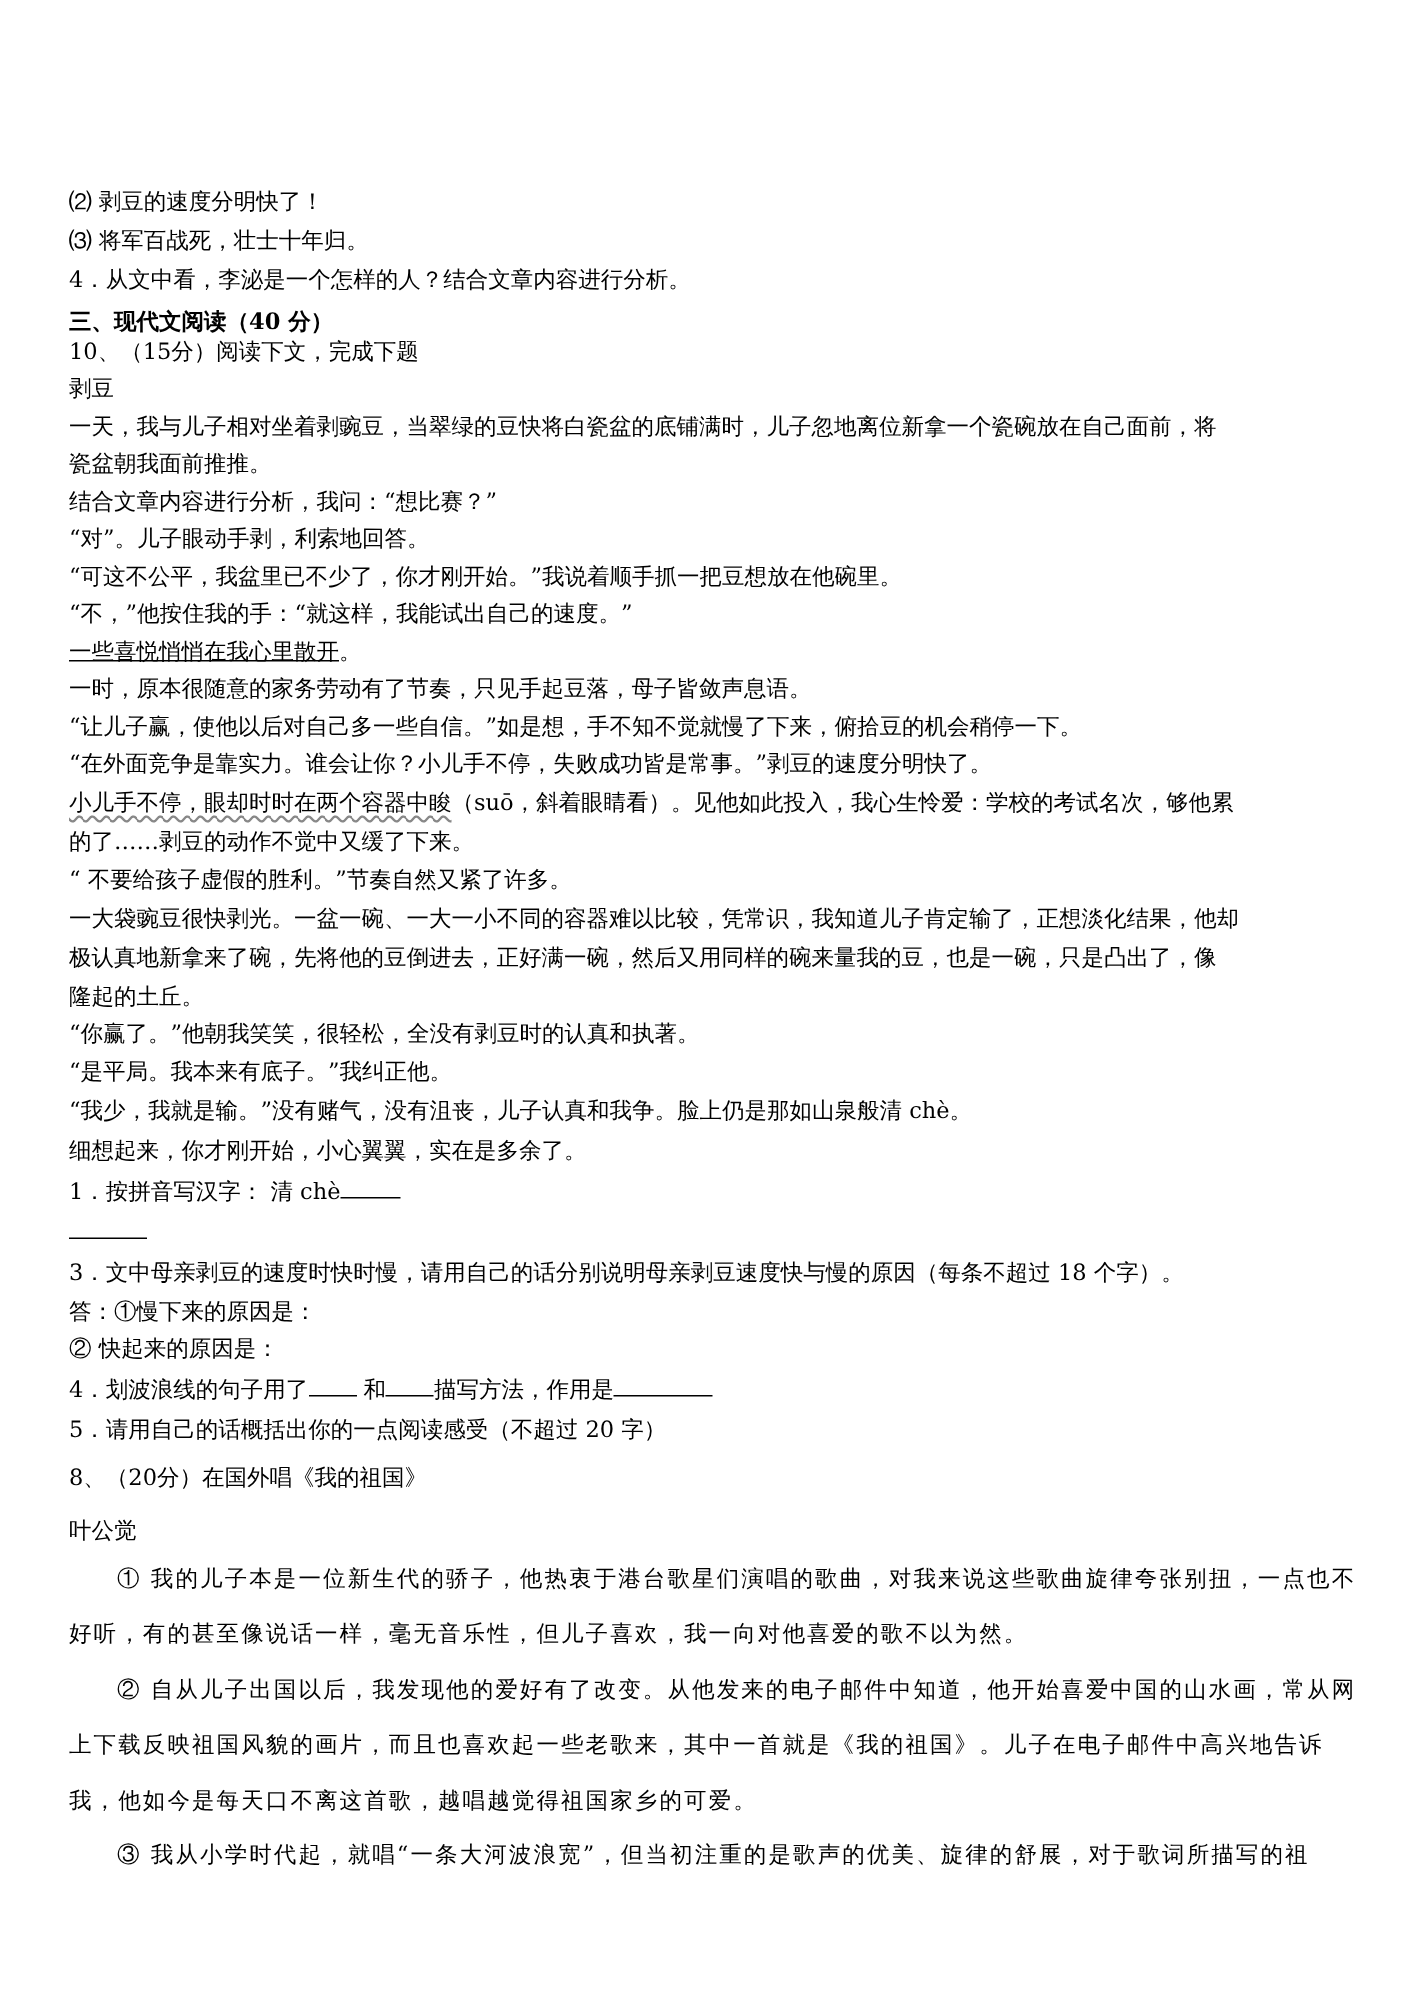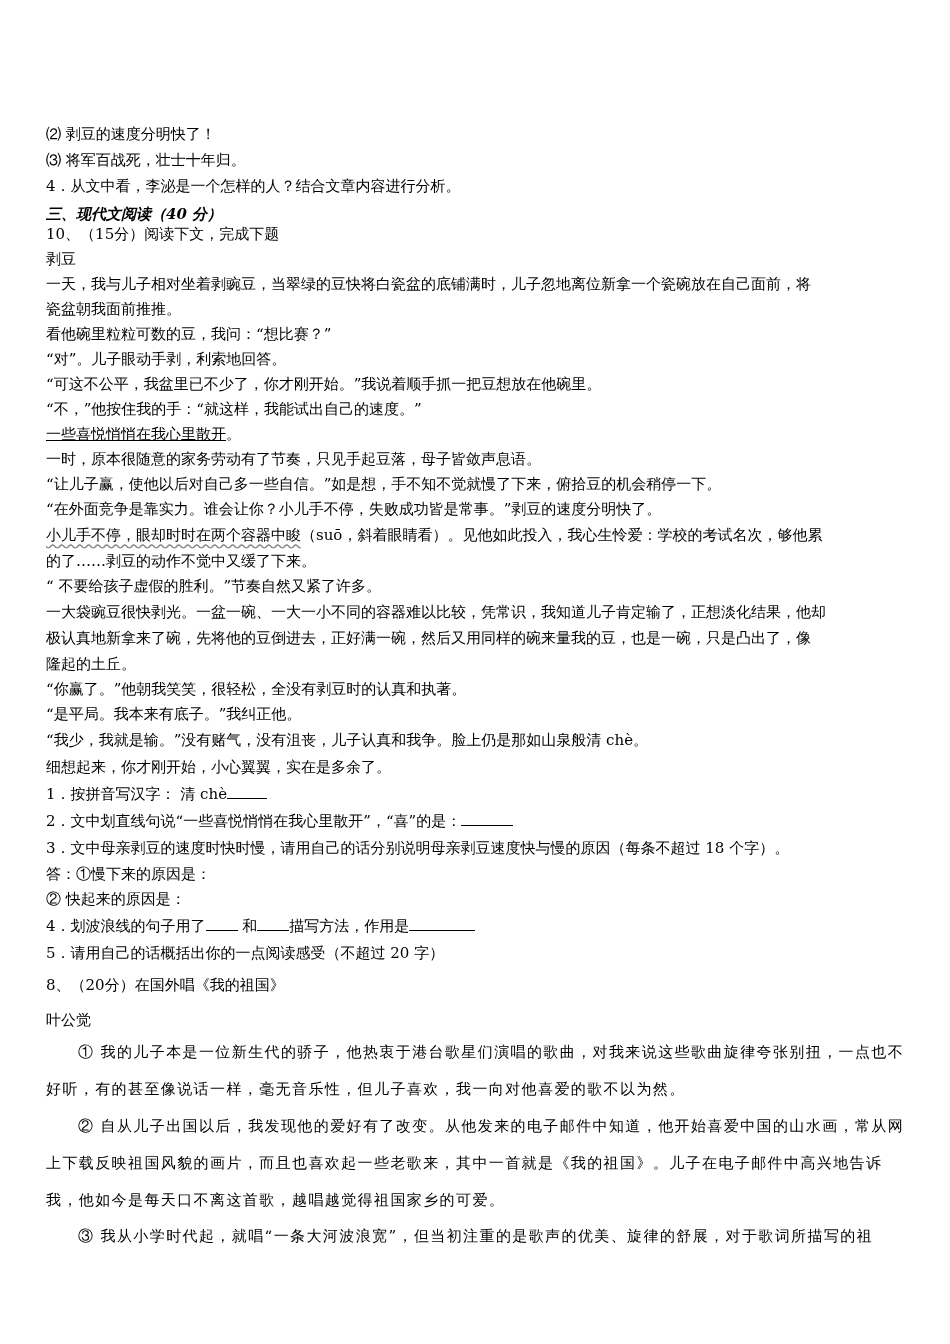--- a/index.html
+++ b/index.html
@@ -1,20 +1,20 @@
 <!DOCTYPE html>
 <html><head>
 <meta charset="utf-8">
 <style>
   html, body { margin: 0; padding: 0; background: #ffffff; }
   body { width: 950px; height: 1344px; position: relative; overflow: hidden;
          font-family: "DejaVu Serif", "Liberation Serif", serif; color: #000; }
   .page { position: absolute; left: 46px; top: 0; width: 860px; }
   .line { position: absolute; left: 0; white-space: nowrap; font-size: 15px; line-height: 20px; }
-  .bold { font-weight: bold; font-style: italic; }
+  .bold { font-weight: bold; }
   .u { text-decoration: underline; margin-top: 27px; }
   .wavy { text-decoration: underline wavy #888; text-underline-offset: 3px; }
   .blank { display: inline-block; border-bottom: 1.5px solid #000; height: 14px; vertical-align: baseline; }
   .b5 { width: 40px; } .b6 { width: 52px; } .b3 { width: 32px; } .b8 { width: 66px; }
   .para { position: absolute; left: 0; width: 860px; font-size: 15px; line-height: 37px; letter-spacing: 1.4px; text-indent: 32px; }
 </style>
 </head>
 <body>
 
 <div class="page">
@@ -22,21 +22,21 @@
   <div class="line" style="top:124px">⑵ 剥豆的速度分明快了！</div>
   <div class="line" style="top:150px">⑶ 将军百战死，壮士十年归。</div>
   <div class="line" style="top:176px">4．从文中看，李泌是一个怎样的人？结合文章内容进行分析。</div>
 
   <div class="line bold" style="top:204px">三、现代文阅读（40 分）</div>
   <div class="line" style="top:224px">10、（15分）阅读下文，完成下题</div>
   <div class="line" style="top:249px">剥豆</div>
 
   <div class="line" style="top:274px">一天，我与儿子相对坐着剥豌豆，当翠绿的豆快将白瓷盆的底铺满时，儿子忽地离位新拿一个瓷碗放在自己面前，将</div>
   <div class="line" style="top:299px">瓷盆朝我面前推推。</div>
-  <div class="line" style="top:324px">看他碗里粒粒可数的豆，我问：“想比赛？”</div>
+  <div class="line" style="top:324px">结合文章内容进行分析，我问：“想比赛？”</div>
   <div class="line" style="top:349px">“对”。儿子眼动手剥，利索地回答。</div>
   <div class="line" style="top:374px">“可这不公平，我盆里已不少了，你才刚开始。”我说着顺手抓一把豆想放在他碗里。</div>
   <div class="line" style="top:399px">“不，”他按住我的手：“就这样，我能试出自己的速度。”</div>
 
   <div class="line" style="top:424px">
     <span class="u">一些喜悦悄悄在我心里散开</span><span>。</span>
   </div>
 
   <div class="line" style="top:449px">一时，原本很随意的家务劳动有了节奏，只见手起豆落，母子皆敛声息语。</div>
   <div class="line" style="top:474px">“让儿子赢，使他以后对自己多一些自信。”如是想，手不知不觉就慢了下来，俯拾豆的机会稍停一下。</div>
@@ -53,21 +53,21 @@
   <div class="line" style="top:654px">隆起的土丘。</div>
   <div class="line" style="top:679px">“你赢了。”他朝我笑笑，很轻松，全没有剥豆时的认真和执著。</div>
   <div class="line" style="top:704px">“是平局。我本来有底子。”我纠正他。</div>
   <div class="line" style="top:730px">“我少，我就是输。”没有赌气，没有沮丧，儿子认真和我争。脸上仍是那如山泉般清 chè。</div>
   <div class="line" style="top:757px">细想起来，你才刚开始，小心翼翼，实在是多余了。</div>
 
   <div class="line" style="top:784px">
     <span>1．按拼音写汉字： 清 chè</span><span class="blank b5"></span>
   </div>
   <div class="line" style="top:811px">
-    <span>2．文中划直线句说“一些喜悦悄悄在我心里散开”，“喜”的是：</span><span class="blank b6"></span>
+    <span class="blank b6"></span>
   </div>
   <div class="line" style="top:838px">3．文中母亲剥豆的速度时快时慢，请用自己的话分别说明母亲剥豆速度快与慢的原因（每条不超过 18 个字）。</div>
   <div class="line" style="top:864px">答：①慢下来的原因是：</div>
   <div class="line" style="top:889px">② 快起来的原因是：</div>
   <div class="line" style="top:916px">
     <span>4．划波浪线的句子用了</span><span class="blank b3"></span><span> 和</span><span class="blank b3"></span><span>描写方法，作用是</span><span class="blank b8"></span>
   </div>
   <div class="line" style="top:943px">5．请用自己的话概括出你的一点阅读感受（不超过 20 字）</div>
 
   <div class="line" style="top:975px">8、（20分）在国外唱《我的祖国》</div>

